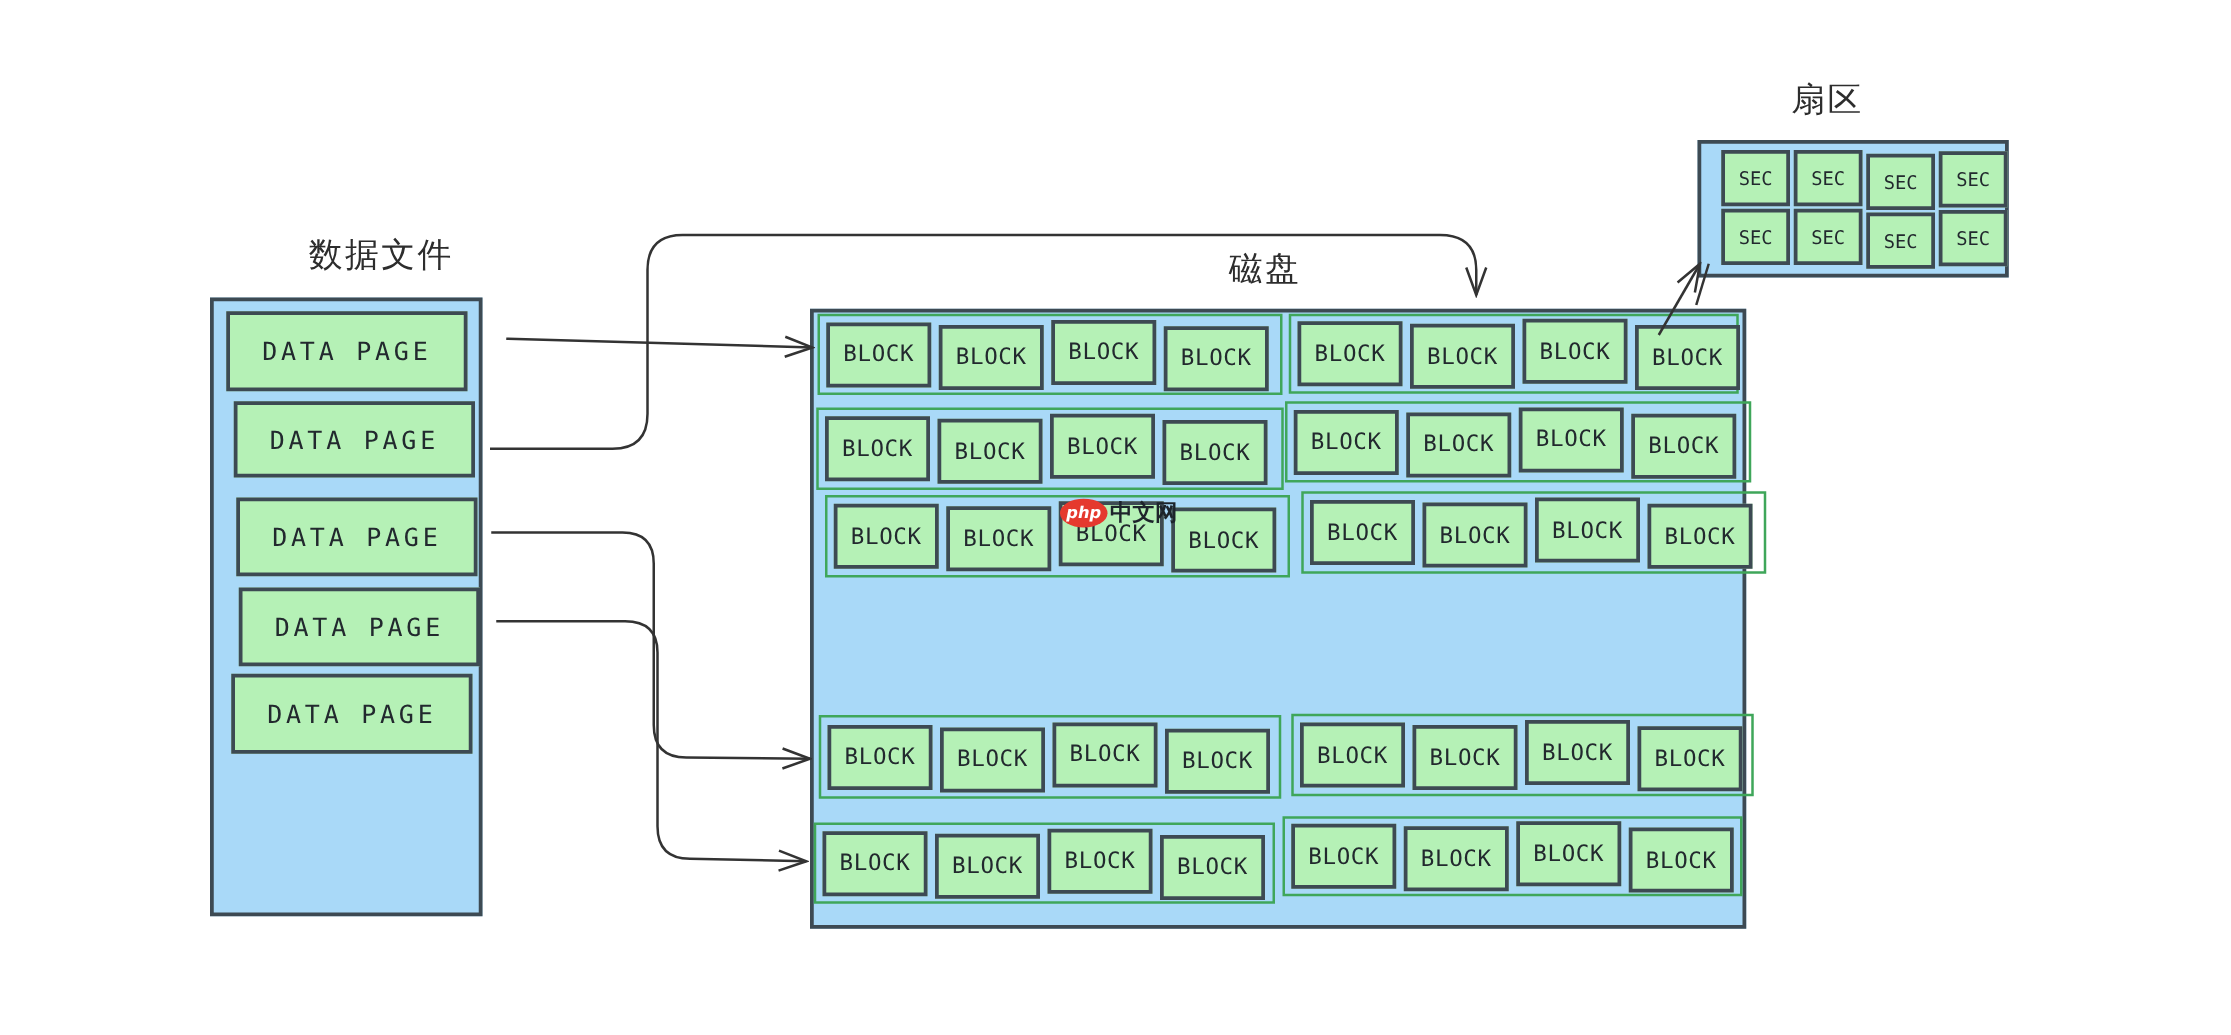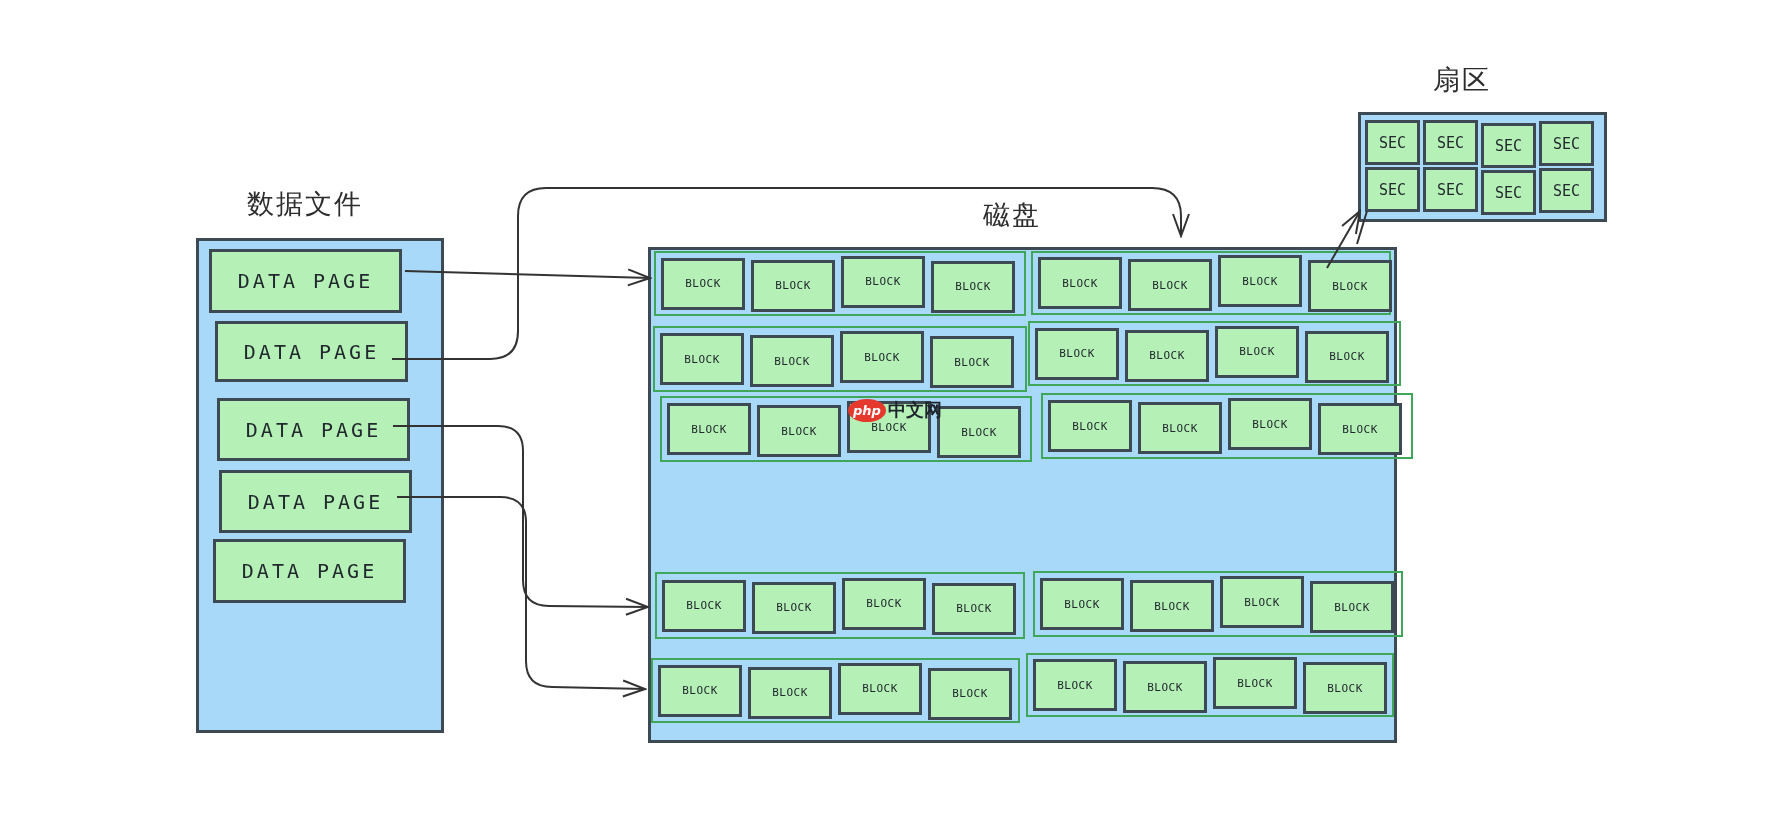--- a/index.html
+++ b/index.html
@@ -42,29 +42,29 @@
     padding:4px 5px;
     align-items:center;
   }
   .block{
     box-sizing:border-box;
     flex:0 0 84px;height:52px;
     background:var(--green,#b5f1b6);
     border:3px solid var(--dark,#3d4a53);
     display:flex;align-items:center;justify-content:center;
     font-family:"DejaVu Sans Mono", monospace;
-    font-size:11px;color:#22292e;letter-spacing:0.5px;
+    font-size:18px;color:#22292e;letter-spacing:0.5px;
   }
   .block:nth-child(2){transform:translateY(2px);}
   .block:nth-child(3){transform:translateY(-2px);}
   .block:nth-child(4){transform:translateY(3px);}
   
   .sec-row{
     position:absolute;left:0;
-    display:flex;gap:3px;padding-left:4px;
+    display:flex;gap:3px;padding-left:16px;
   }
   .sec{
     box-sizing:border-box;
     flex:0 0 55px;height:45px;
     background:var(--green,#b5f1b6);
     border:3px solid var(--dark,#3d4a53);
     display:flex;align-items:center;justify-content:center;
     font-family:"DejaVu Sans Mono", monospace;
     font-size:15px;color:#22292e;
   }
@@ -94,21 +94,21 @@
 </style>
 </head>
 <body>
 
 <div id="canvas" style="--blue: #a9d9f8; --green: #b5f1b6; --ggreen: #3fa65a; --dark: #3d4a53; --red: #e5392e;">
 
   <div class="zone-label" style="left:247px;top:186px;">数据文件</div>
   <div class="zone-label" style="left:983px;top:197px;">磁盘</div>
   <div class="zone-label" style="left:1433px;top:62px;text-align:center;">扇区</div>
 
-  <div class="panel" id="dataFilePanel" style="left:196px;top:238px;width:248px;height:495px;">
+  <div class="panel" id="dataFilePanel" style="left:168px;top:238px;width:218px;height:495px;">
       <div class="data-page" style="left: 10px; top: 8px; width: 193px; height: 64px;">DATA PAGE</div>
       <div class="data-page" style="left: 16px; top: 80px; width: 193px; height: 61px;">DATA PAGE</div>
       <div class="data-page" style="left: 18px; top: 157px; width: 193px; height: 63px;">DATA PAGE</div>
       <div class="data-page" style="left: 20px; top: 229px; width: 193px; height: 63px;">DATA PAGE</div>
       <div class="data-page" style="left: 14px; top: 298px; width: 193px; height: 64px;">DATA PAGE</div>
     </div>
 
   <div class="panel" id="diskPanel" style="left:648px;top:247px;width:749px;height:496px;">
       <div class="block-group" style="left: 3px; top: 1px; width: 372px; height: 65px;">
         <div class="block">BLOCK</div>

